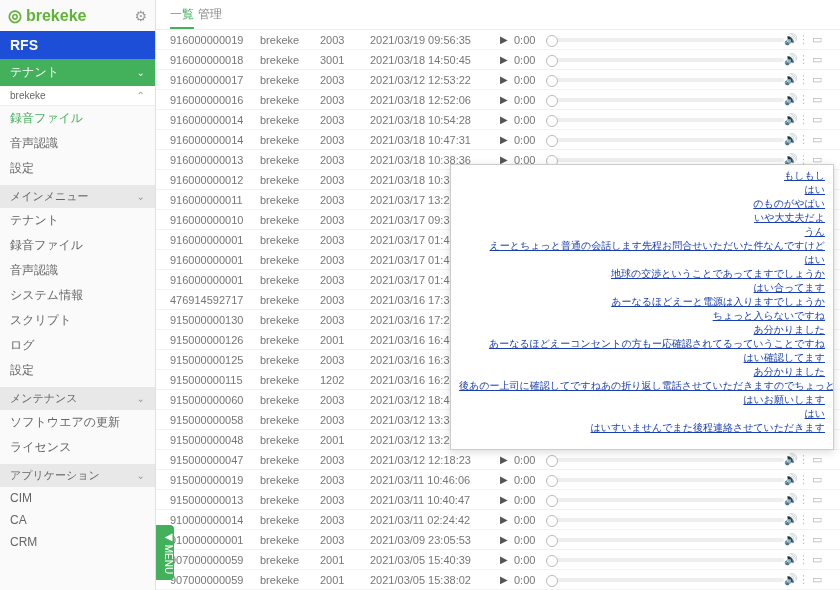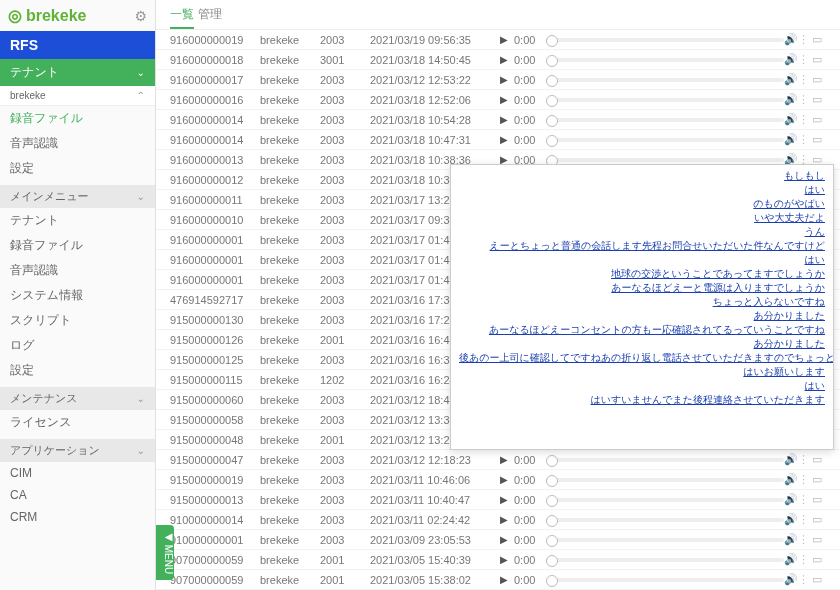--- a/index.html
+++ b/index.html
@@ -73,20 +73,21 @@
         <div class="nav-item">録音ファイル</div>
         <div class="nav-item">音声認識</div>
         <div class="nav-item">システム情報</div>
         <div class="nav-item">スクリプト</div>
         <div class="nav-item">ログ</div>
         <div class="nav-item">設定</div>
         <div class="nav-header">
           <span>メンテナンス</span>
           <span class="caret">⌄</span>
         </div>
+        <div class="nav-item">ソフトウエアの更新</div>
         <div class="nav-item">ライセンス</div>
         <div class="nav-header">
           <span>アプリケーション</span>
           <span class="caret">⌄</span>
         </div>
         <div class="nav-item">CIM</div>
         <div class="nav-item">CA</div>
         <div class="nav-item">CRM</div>
       </div>
   </div>
@@ -439,25 +440,27 @@
     <div class="popup">
       <div class="popup-body" id="popbody">
           <div class="line"><span class="sp"><speaker0></speaker0></span>もしもし</div>
           <div class="line"><span class="sp"><speaker1></speaker1></span>はい</div>
           <div class="line"><span class="sp"><speaker0></speaker0></span>のものがやばい</div>
           <div class="line"><span class="sp"><speaker1></speaker1></span>いや大丈夫だよ</div>
           <div class="line"><span class="sp"><speaker1></speaker1></span>うん</div>
           <div class="line"><span class="sp"><speaker0></speaker0></span>えーとちょっと普通の会話します先程お問合せいただいた件なんですけど</div>
           <div class="line"><span class="sp"><speaker1></speaker1></span>はい</div>
           <div class="line"><span class="sp"><speaker0></speaker0></span>地球の交渉ということであってますでしょうか</div>
+          <div class="line"><span class="sp"><speaker1></speaker1></span>はい合ってます</div>
           <div class="line"><span class="sp"><speaker0></speaker0></span>あーなるほどえーと電源は入りますでしょうか</div>
           <div class="line"><span class="sp"><speaker1></speaker1></span>ちょっと入らないですね</div>
           <div class="line"><span class="sp"><speaker0></speaker0></span>あ分かりました</div>
           <div class="line"><span class="sp"><speaker1></speaker1></span></div>
           <div class="line"><span class="sp"><speaker0></speaker0></span>あーなるほどえーコンセントの方もー応確認されてるっていうことですね</div>
+          <div class="line"><span class="sp"><speaker1></speaker1></span>はい確認してます</div>
           <div class="line"><span class="sp"><speaker0></speaker0></span>あ分かりました</div>
           <div class="line"><span class="sp"><speaker1></speaker1></span></div>
           <div class="line"><span class="sp"><speaker0></speaker0></span>後あのー上司に確認してですねあの折り返し電話させていただきますのでちょっとお時間いただけますでしょうか</div>
           <div class="line"><span class="sp"><speaker1></speaker1></span>はいお願いします</div>
           <div class="line"><span class="sp"><speaker1></speaker1></span>はい</div>
           <div class="line"><span class="sp"><speaker0></speaker0></span>はいすいませんでまた後程連絡させていただきます</div>
           <div class="line"><span class="sp"><speaker0></speaker0></span></div>
         </div>
     </div>
   </div>

